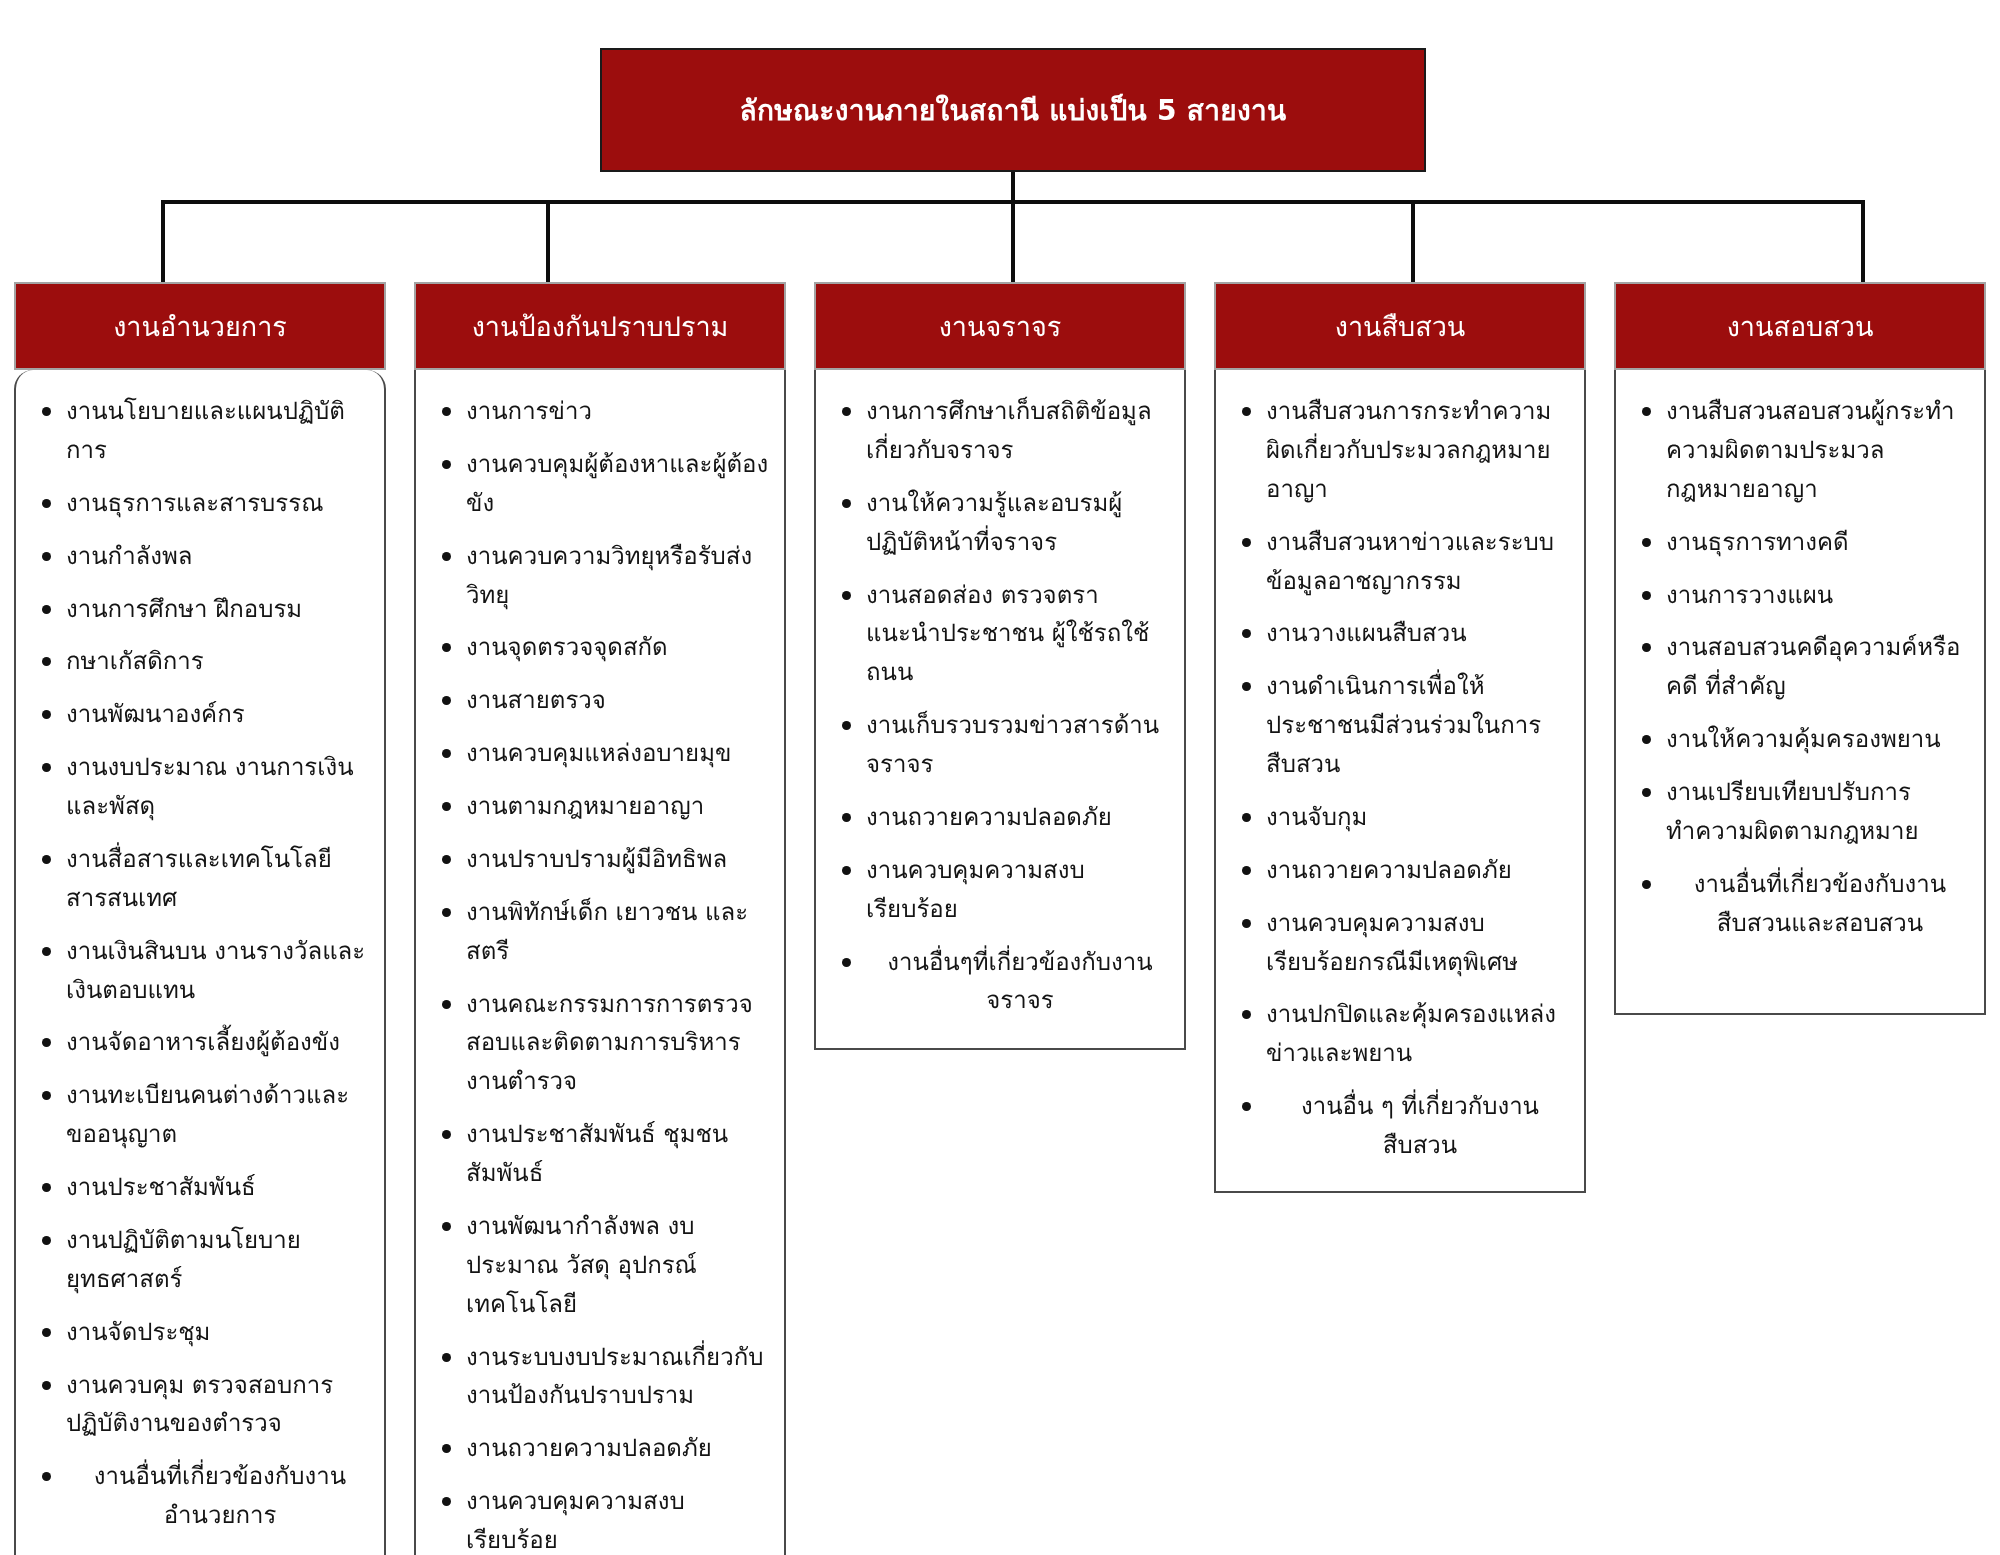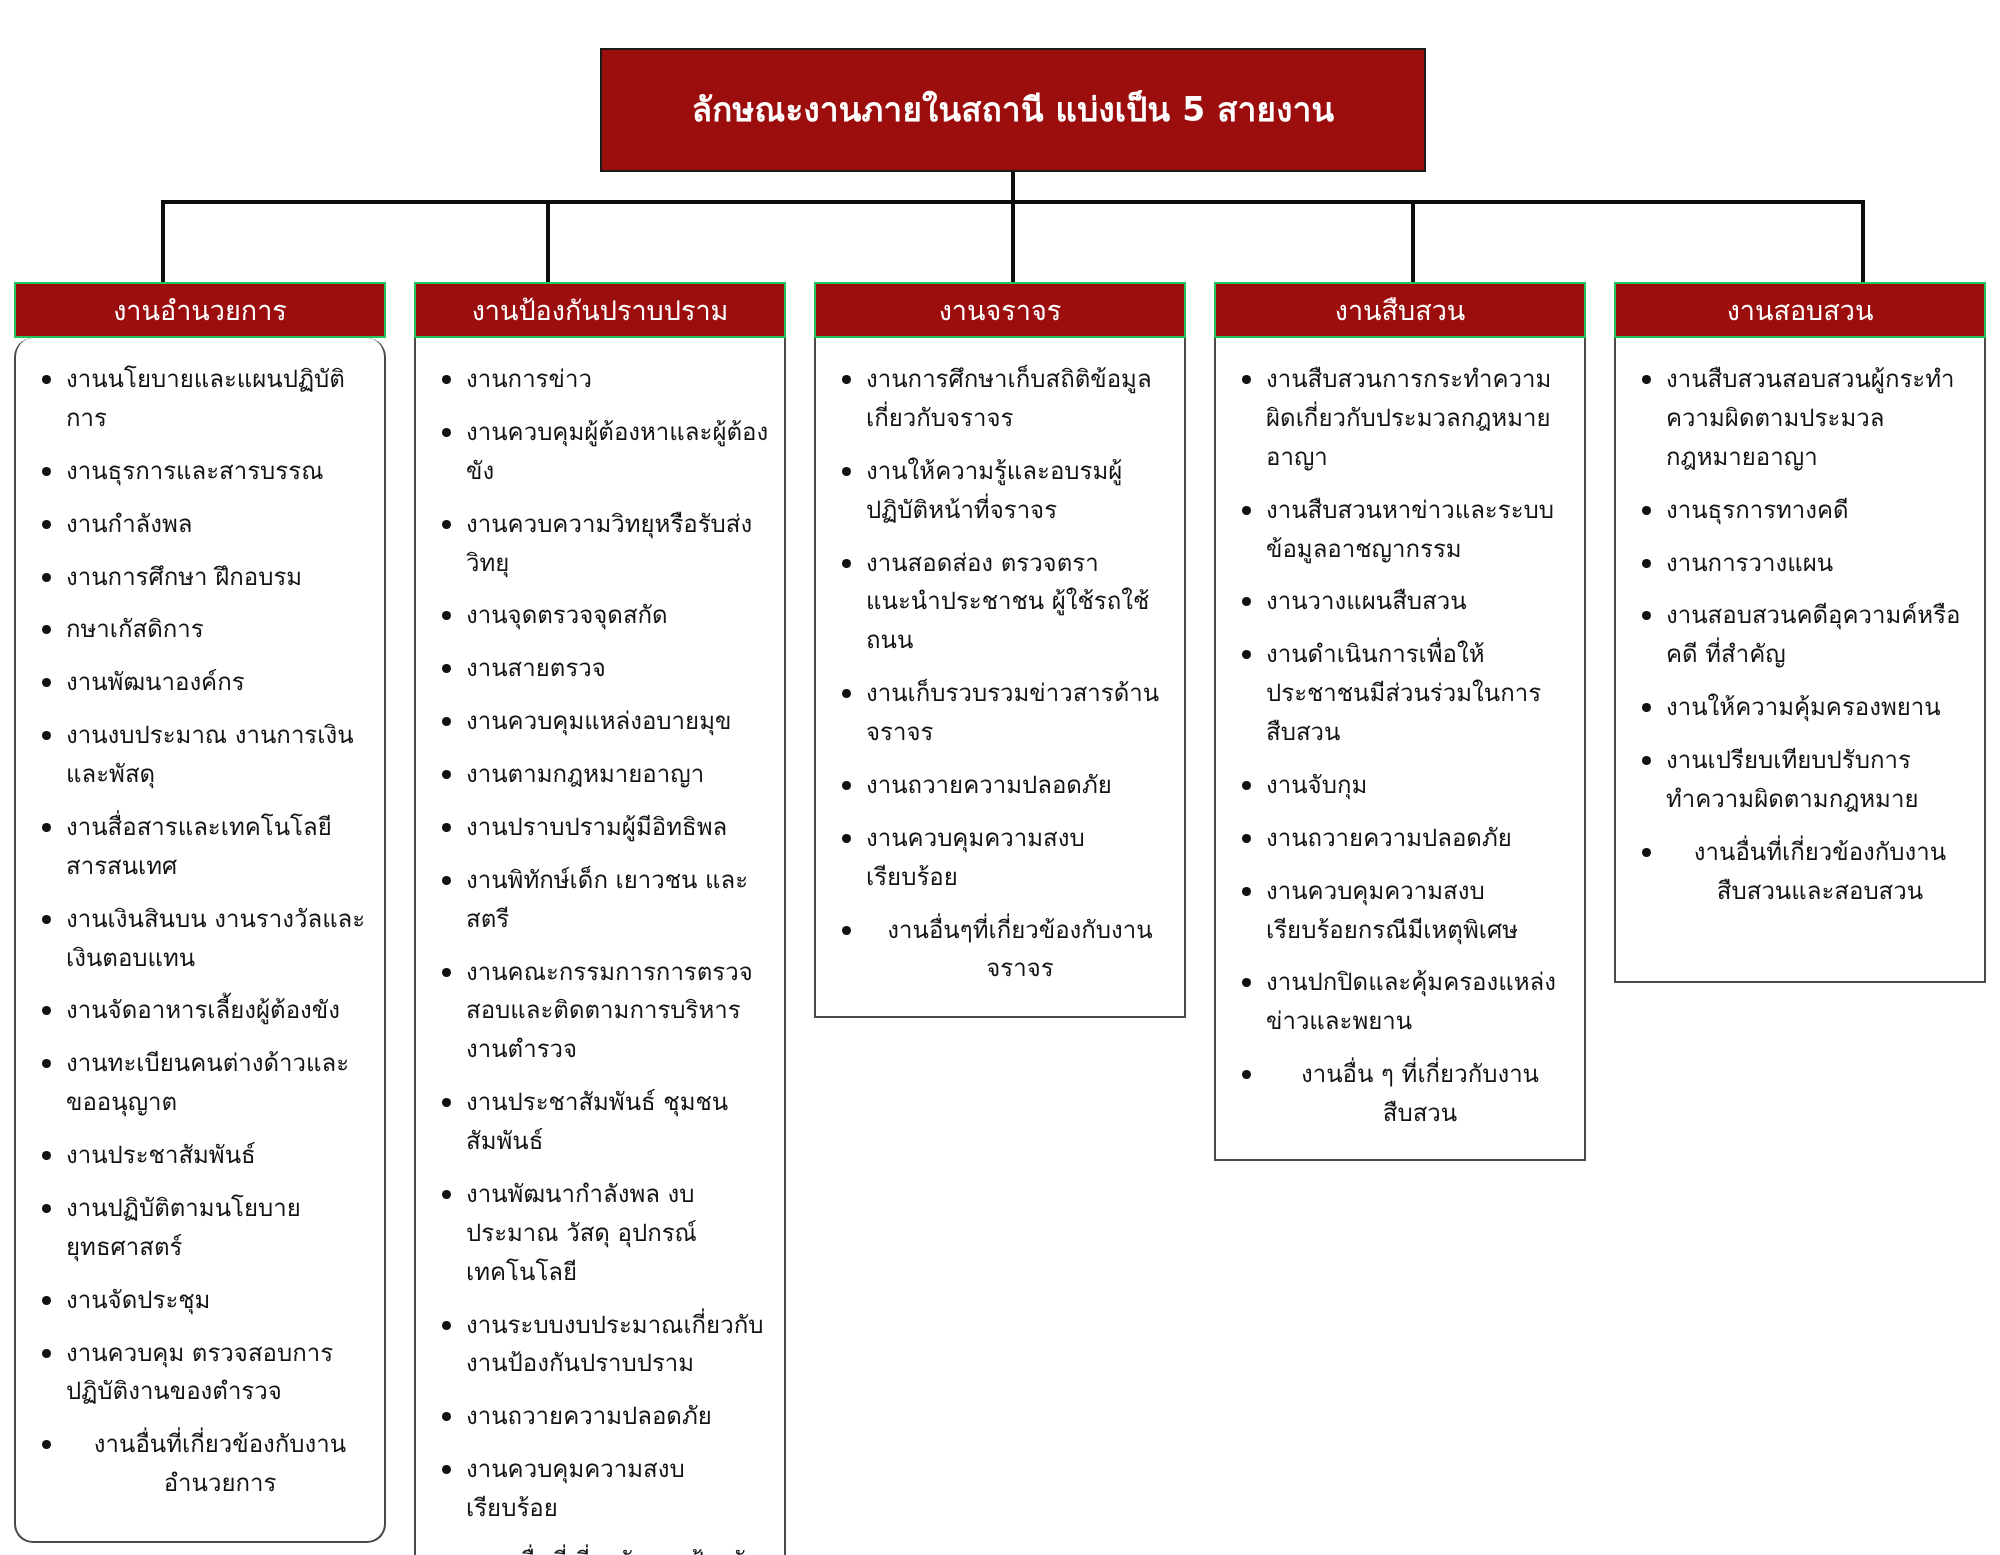--- a/index.html
+++ b/index.html
@@ -18,21 +18,21 @@
   #root-node {
     position: absolute;
     left: 600px; top: 48px;
     width: 826px; height: 124px;
     background: var(--accent, #9c0d0d);
     border: 2px solid #1a1a1a;
     display: flex; align-items: center; justify-content: center;
   }
   #root-node .root-label {
     color: #ffffff;
-    font-size: 33px;
+    font-size: 28px;
     font-weight: bold;
     letter-spacing: 0.3px;
     text-align: center;
     line-height: 1.25;
   }
 
   
   .conn { position: absolute; background: #0d0d0d; }
   .v-stem  { width: 4px; }
   .h-bus   { height: 4px; }
@@ -48,22 +48,22 @@
   }
   .column {
     width: 400px;
     padding: 0 14px;
     display: flex;
     flex-direction: column;
   }
 
   .col-header {
     background: var(--accent, #9c0d0d);
-    border: 2px solid #22c55e;
-    height: 56px;
+    border: 2px solid #a3a3a3;
+    height: 88px;
     display: flex; align-items: center; justify-content: center;
     color: #fff;
     font-size: 27px;
     font-weight: normal;
     text-align: center;
     padding: 0 6px;
   }
 
   .col-body {
     border: 2px solid #4a4a4a;

